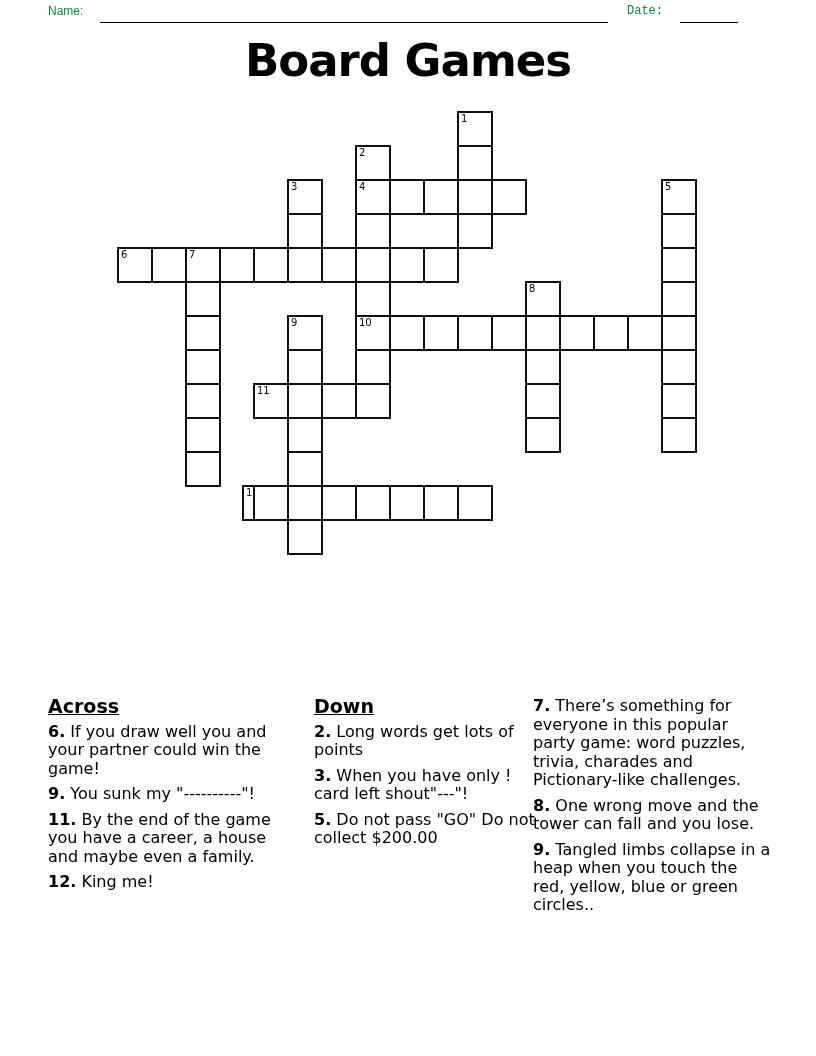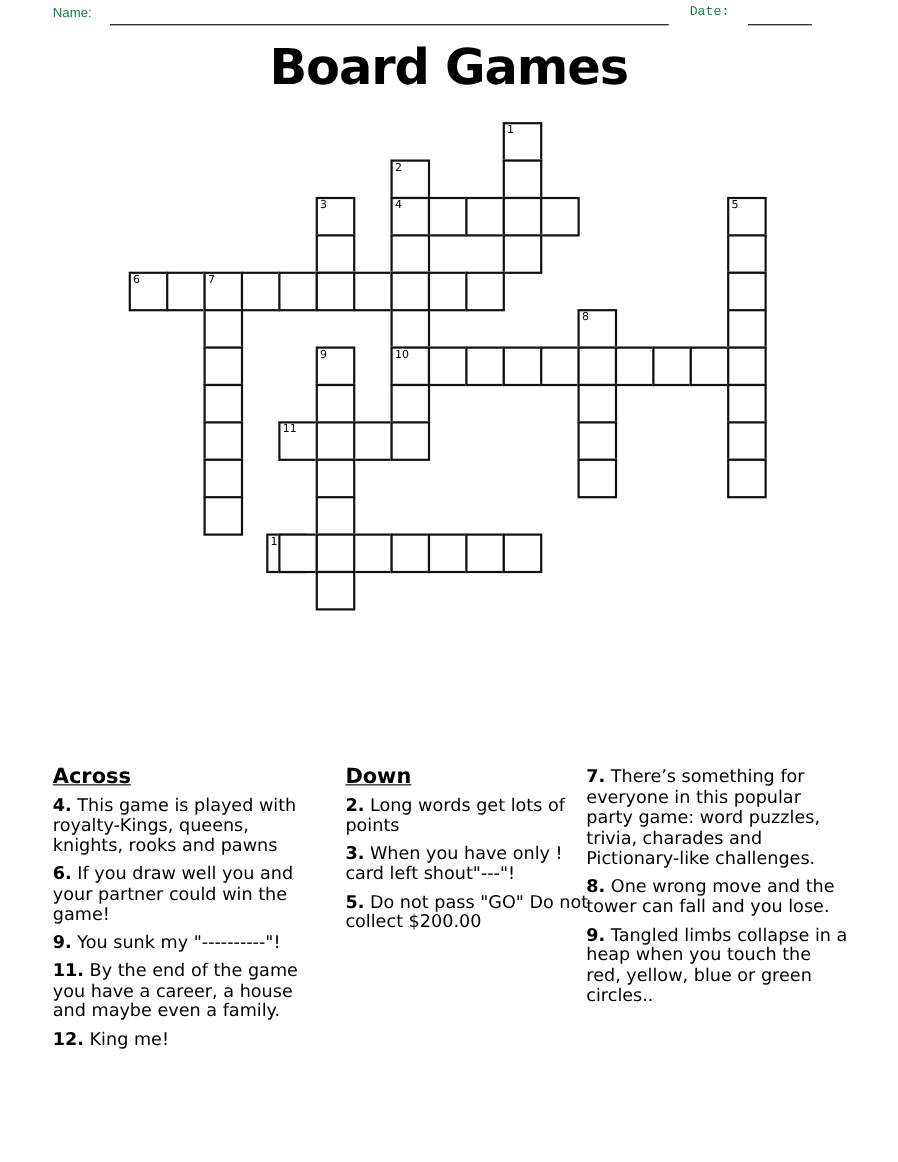--- a/index.html
+++ b/index.html
@@ -197,21 +197,20 @@
       <div class="cell" style="left: 237px; top: 373px;"></div>
       <div class="cell" style="left: 271px; top: 373px;"></div>
       <div class="cell" style="left: 305px; top: 373px;"></div>
       <div class="cell" style="left: 339px; top: 373px;"></div>
       <div class="cell" style="left: 169px; top: 407px;"></div>
     </div>
 
   <div id="col-across" class="clue-col">
     <p class="clue-heading">Across</p>
     <div>
-        <p class="clue"><b>4.</b> This game is played with royalty-Kings, queens, knights, rooks and pawns</p>
         <p class="clue"><b>6.</b> If you draw well you and your partner could win the game!</p>
         <p class="clue"><b>9.</b> You sunk my "----------"!</p>
         <p class="clue"><b>11.</b> By the end of the game you have a career, a house and maybe even a family.</p>
         <p class="clue"><b>12.</b> King me!</p>
       </div>
   </div>
 
   <div id="col-down" class="clue-col">
     <p class="clue-heading">Down</p>
     <div>

